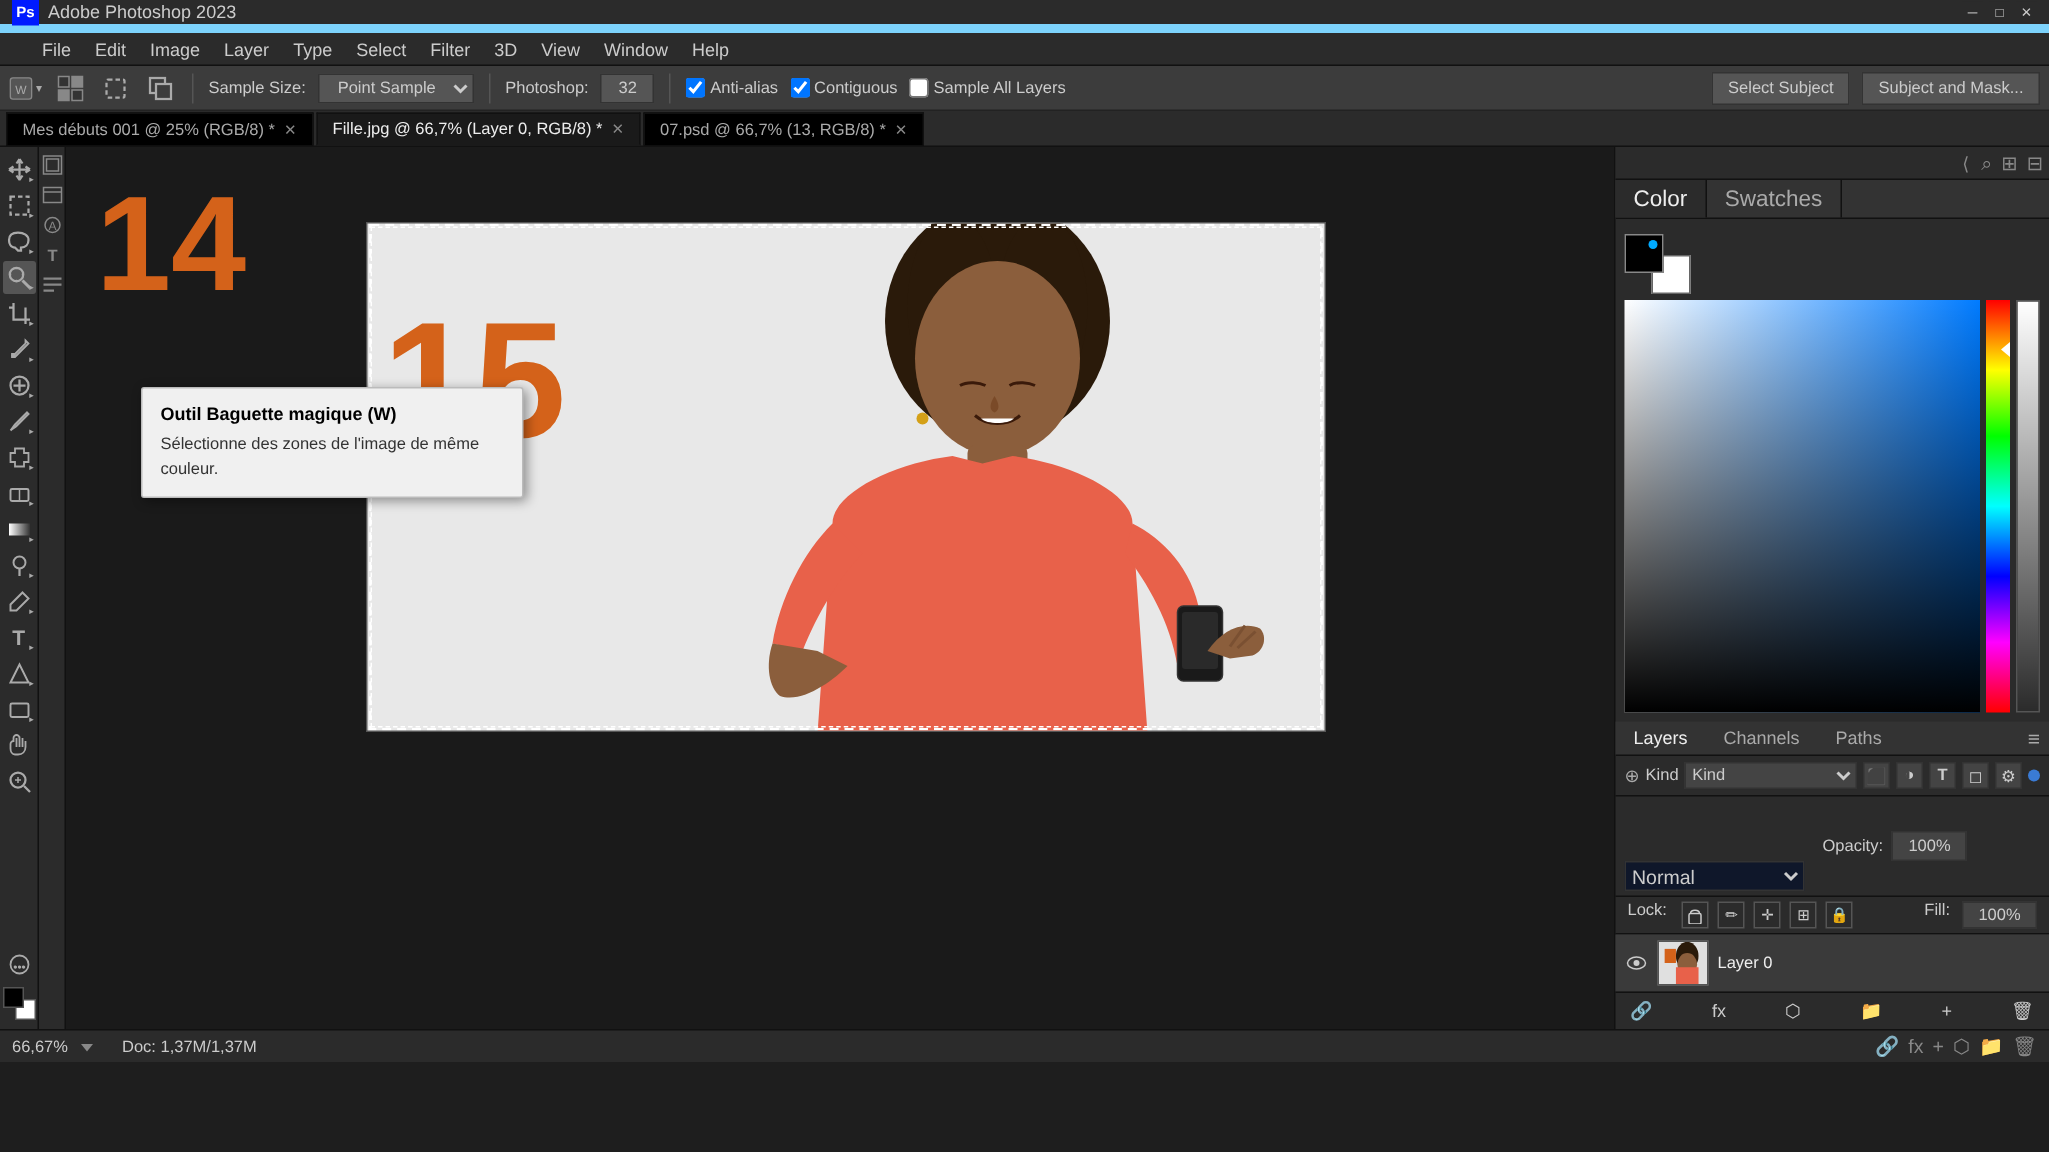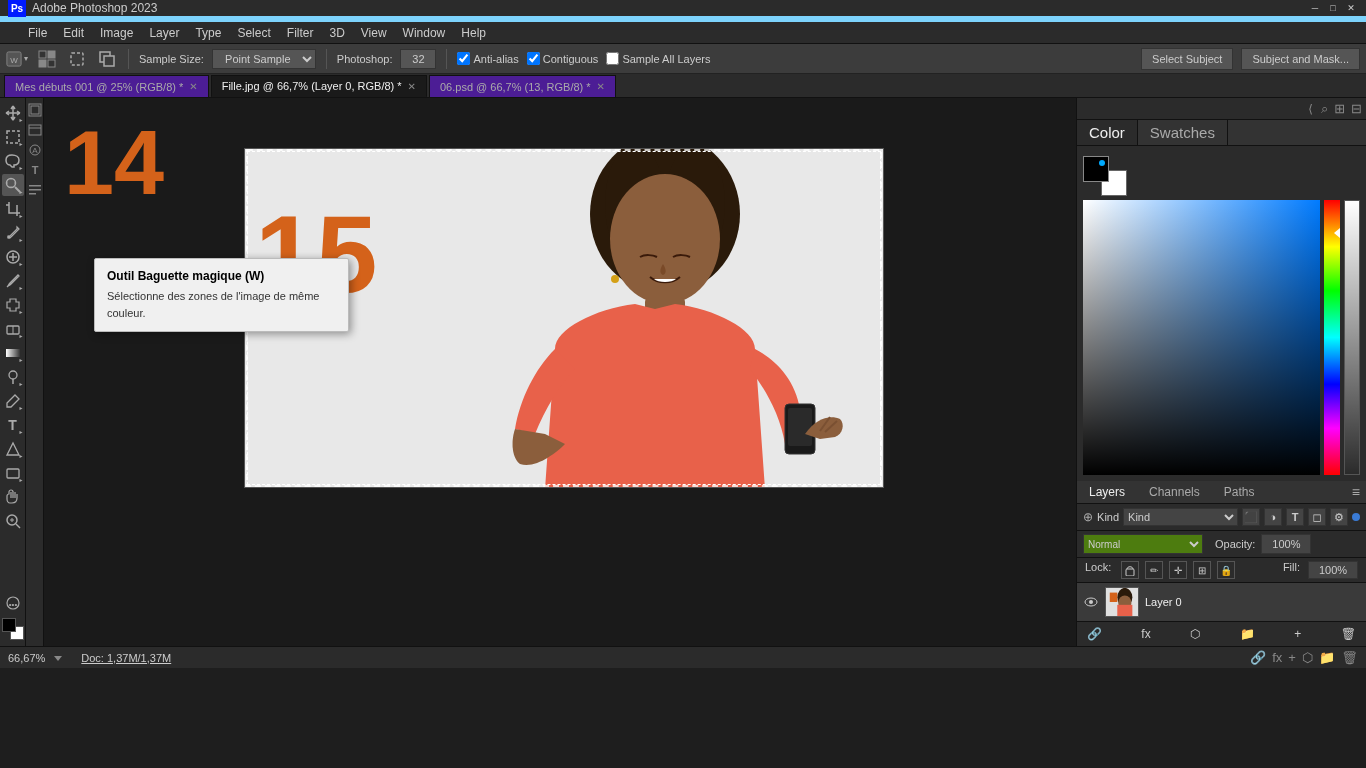--- a/index.html
+++ b/index.html
@@ -61,21 +61,21 @@
       position: absolute; bottom: 1px; right: 1px; font-size: 6px; color: #aaa;
     }
 
     
     #tabs {
       display: flex; align-items: flex-end; background: #2b2b2b;
       border-bottom: 1px solid #111; padding-left: 4px; height: 24px;
     }
     .tab {
       display: flex; align-items: center; height: 22px;
-      padding: 0 10px; background: #4c1d95; border: 1px solid #111;
+      padding: 0 10px; background: #000000; border: 1px solid #111;
       border-bottom: none; color: #aaa; font-size: 11px; cursor: pointer;
       margin-right: 2px; gap: 6px;
     }
     .tab.active { background: #1a1a1a; color: #eee; border-bottom: 1px solid #1a1a1a; }
     .tab-close { color: #888; font-size: 10px; cursor: pointer; }
 
     
     #num-14 {
       position: absolute; top: 10px; left: 10px;
       font-size: 80px; font-weight: bold; color: #d4621a; line-height: 1;
@@ -179,21 +179,21 @@
     }
     .lb-btn { background: none; border: none; color: #ccc; font-size: 12px; cursor: pointer; padding: 2px 4px; }
 
     
     #statusbar {
       width: 100%; height: 22px; background: #2b2b2b;
       display: flex; align-items: center; padding: 0 8px;
       border-top: 1px solid #111; gap: 8px;
     }
     #zoom-level { color: #ccc; font-size: 11px; }
-    #doc-info { color: #ccc; font-size: 11px; margin-left: 10px; text-decoration: underline; }
+    #doc-info { color: #ccc; font-size: 11px; margin-left: 10px; }
 
     
     #tool-panel-middle {
       display: flex; flex-direction: row; flex: 1; overflow: hidden;
     }
 
     
     #side-icons {
       width: 18px; background: #2b2b2b; display: flex; flex-direction: column; align-items: center; padding-top: 4px; gap: 4px;
       border-right: 1px solid #111;
@@ -295,21 +295,21 @@
 <div id="tabs">
   <div class="tab">
     <span>Mes débuts 001 @ 25% (RGB/8) *</span>
     <span class="tab-close">✕</span>
   </div>
   <div class="tab active">
     <span>Fille.jpg @ 66,7% (Layer 0, RGB/8) *</span>
     <span class="tab-close">✕</span>
   </div>
   <div class="tab">
-    <span>06.psd @ 66,7% (13, RGB/8) *</span>
+    <span>07.psd @ 66,7% (13, RGB/8) *</span>
     <span class="tab-close">✕</span>
   </div>
 </div>
 
 <div id="tool-panel-middle">
 
   <div id="left-toolbar">
 
     <div class="tool-btn" title="Move">
       <svg width="16" height="16" viewBox="0 0 16 16">
@@ -613,21 +613,21 @@
         </select>
         <div class="filter-btn" style="font-size:11px;">⬛</div>
         <div class="filter-btn" style="font-size:11px;">◑</div>
         <div class="filter-btn" style="font-size:11px;font-weight:bold;">T</div>
         <div class="filter-btn" style="font-size:11px;">◻</div>
         <div class="filter-btn" style="font-size:11px;">⚙</div>
         <div class="filter-dot" style="margin-left:auto;"></div>
       </div>
 
       <div id="blend-row">
-        <select id="blend-dropdown" style="background:#4d7c0f;border:1px solid #333;color:#ccc;font-size:10px;height:20px;width:120px;">
+        <select id="blend-dropdown" style="background:#0f172a;border:1px solid #333;color:#ccc;font-size:13px;height:20px;width:120px;margin-top:40px;">
           <option>Normal</option>
           <option>Multiply</option>
           <option>Screen</option>
         </select>
         <span id="opacity-label" style="margin-left:6px;color:#ccc;font-size:11px;">Opacity:</span>
         <input id="opacity-value" type="text" value="100%" style="background: rgb(68, 68, 68); border: 1px solid rgb(51, 51, 51); color: rgb(204, 204, 204); font-size: 11px; height: 20px; width: 50px; text-align: center;">
       </div>
 
       <div id="lock-row">
         <span id="lock-label" style="color:#ccc;font-size:11px;margin-right:4px;">Lock:</span>

